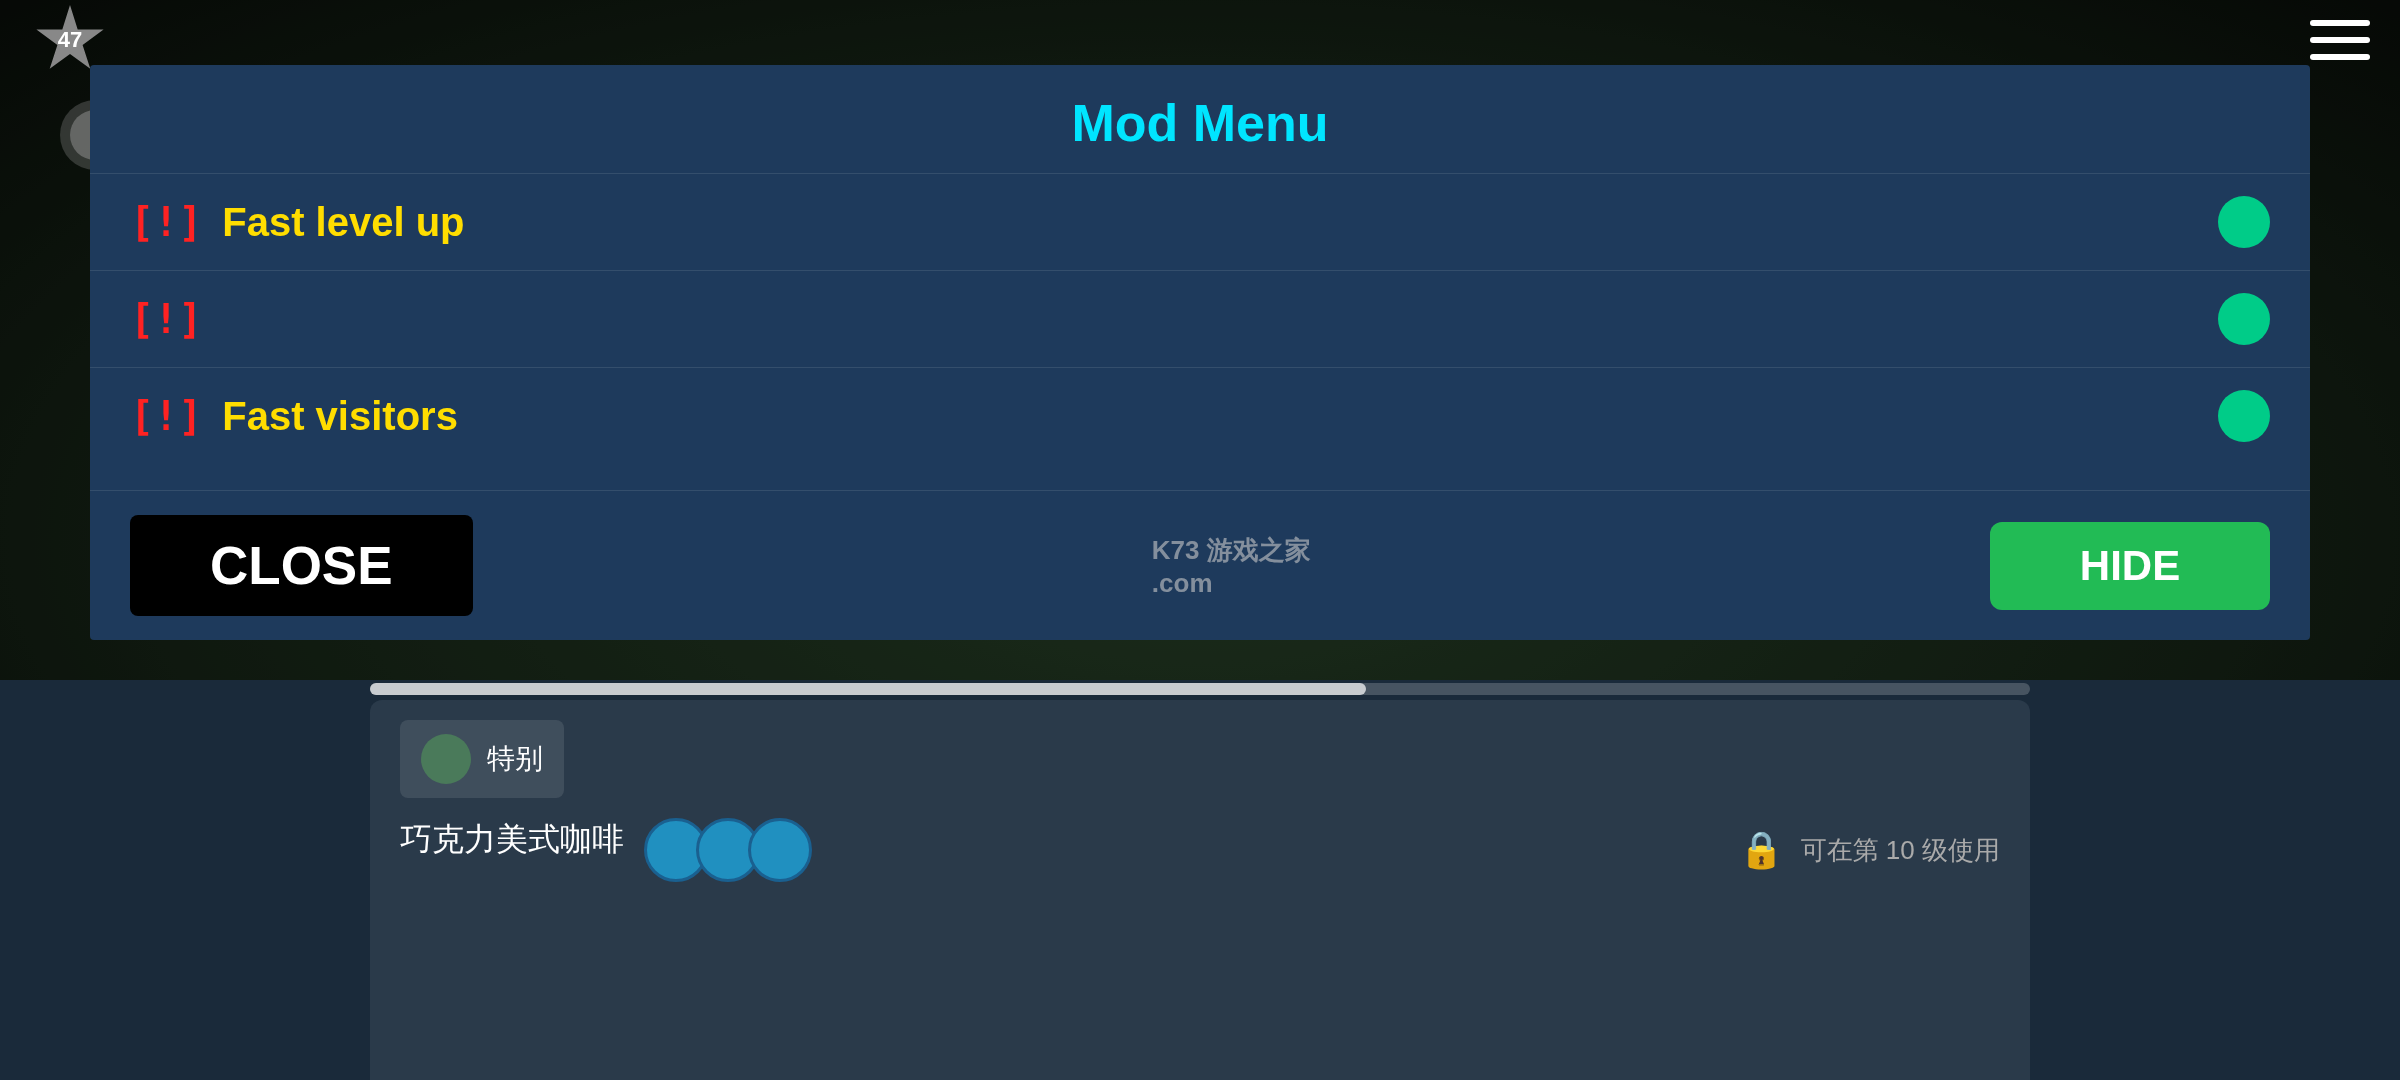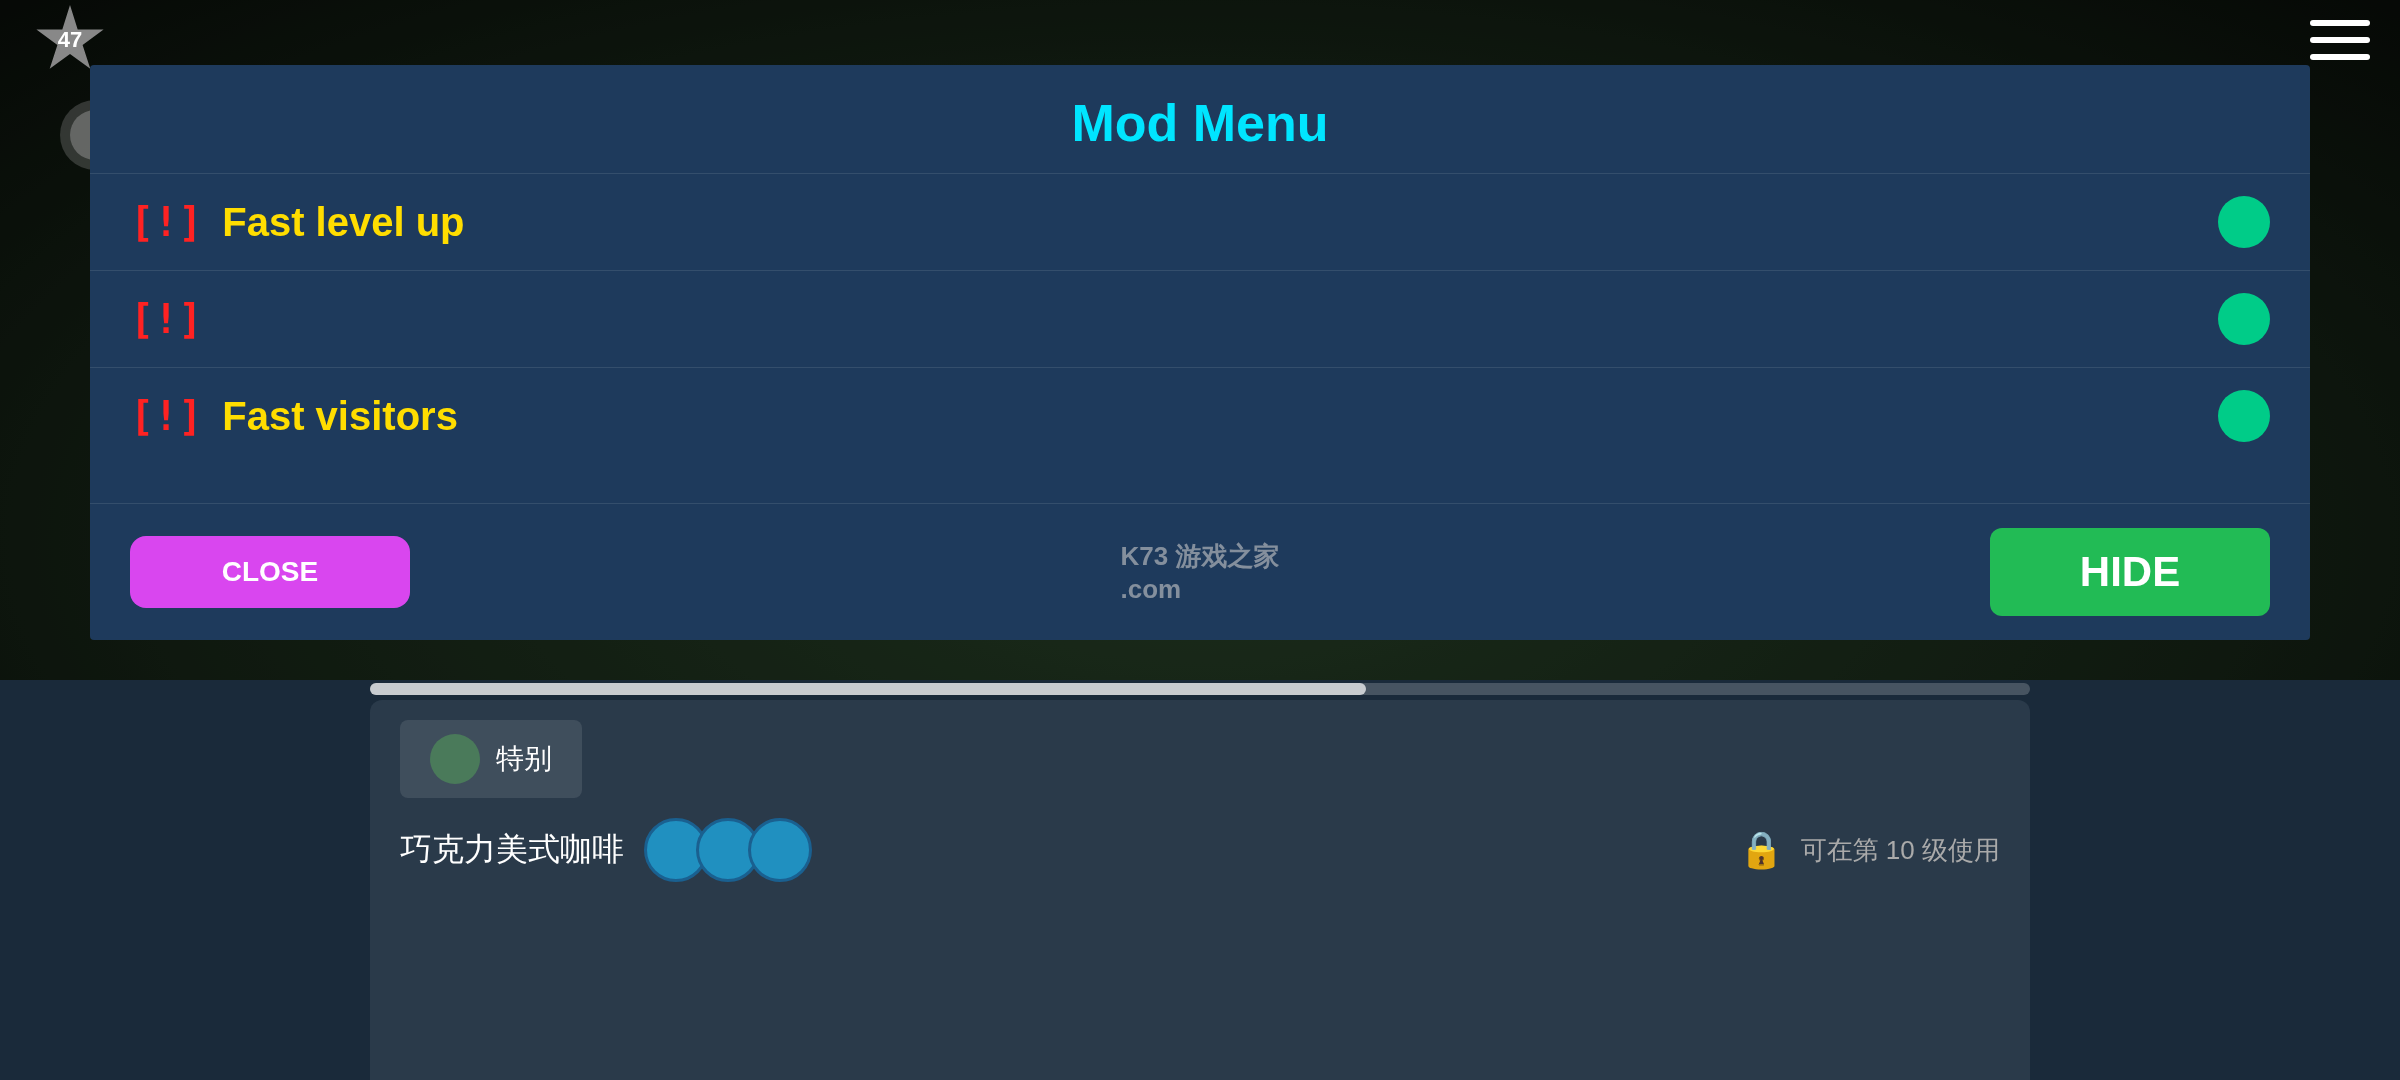--- a/index.html
+++ b/index.html
@@ -213,27 +213,27 @@
 
     .modal-footer {
       padding: 24px 40px;
       display: flex;
       justify-content: space-between;
       align-items: center;
       border-top: 1px solid rgba(255,255,255,0.1);
     }
 
     .close-button {
-      background: #d946ef;
-      color: white;
-      font-size: 28px;
+      background: #000000;
+      color: white;
+      font-size: 53px;
       font-weight: bold;
       padding: 20px 80px;
       border: none;
-      border-radius: 16px;
+      border-radius: 8px;
       cursor: pointer;
       min-width: 280px;
       text-align: center;
     }
 
     .watermark {
       color: rgba(200,200,200,0.6);
       font-size: 26px;
       font-weight: bold;
     }
@@ -281,40 +281,39 @@
 
     .tab-row {
       display: flex;
       gap: 10px;
     }
 
     .tab-item {
       display: flex;
       align-items: center;
       gap: 16px;
-      padding: 14px 30px;
+      padding: 14px 21px;
       background: rgba(255,255,255,0.1);
       border-radius: 8px;
     }
 
     .tab-icon-circle {
       width: 50px;
       height: 50px;
       border-radius: 50%;
       background: #4a7a5a;
     }
 
     .tab-label {
       color: white;
       font-size: 28px;
     }
 
     .product-info {
       display: flex;
-      align-items: center;
       gap: 20px;
     }
 
     .product-name {
       color: white;
       font-size: 32px;
     }
 
     .avatar-circles {
       display: flex;

